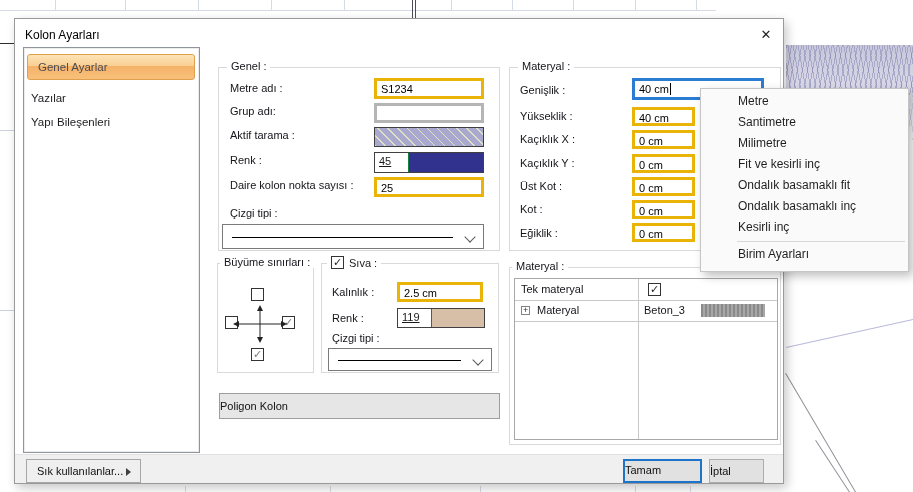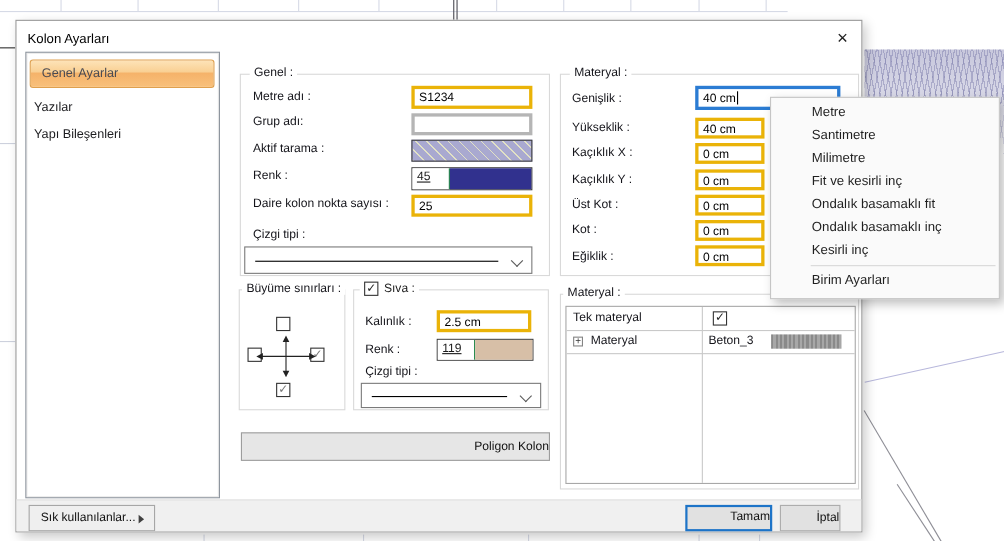--- a/index.html
+++ b/index.html
@@ -47,23 +47,23 @@
         border-bottom:1px solid #5a5a5a;transform:rotate(45deg);}
   .color-ctl{position:absolute;border:1px solid #404040;background:#fff;box-sizing:border-box;display:flex;}
   .color-ctl .num{width:34px;border-right:1px solid #15803d;padding:2px 4px;box-sizing:border-box;background:#fff;text-decoration:underline;}
   .color-ctl .sw{flex:1;}
   .hatch{position:absolute;border:1px solid #404040;box-sizing:border-box;
          background-image:repeating-linear-gradient(45deg, rgba(228,228,196,.95) 0 1px, rgba(0,0,0,0) 1px 7px);}
   .cb{width:13px;height:13px;border:1px solid #333;background:#fff;box-sizing:border-box;position:absolute;}
   .cb.inline{position:static;flex:0 0 13px;}
   .cb.checked::before{content:"✓";position:absolute;left:1px;top:-1px;font-size:11px;line-height:12px;color:#262626;}
   .cb.checked.gray::before{color:#787878;}
-  .chip{position:absolute;background:#fff;padding:0 4px;display:flex;gap:5px;white-space:nowrap;}
+  .chip{position:absolute;background:#fff;padding:0 4px;display:flex;align-items:center;gap:5px;white-space:nowrap;}
   .btn{position:absolute;background:#e1e1e1;border:1px solid #adadad;box-sizing:border-box;
-       text-align:right;color:#111;}
+       text-align:left;color:#111;}
   
   #mat-table{position:absolute;left:4px;top:10px;width:264px;height:162px;background:#fff;
              border:1px solid #a8a8a8;box-sizing:border-box;}
   .gridline{position:absolute;background:#c9c9c9;}
   .exp{position:absolute;width:9px;height:9px;border:1px solid #848484;background:#fff;box-sizing:border-box;}
   .exp::before{content:"+";position:absolute;left:1px;top:-2px;font-size:9px;color:#333;}
   .tex{position:absolute;background:repeating-linear-gradient(90deg,#8a8a8a 0 2px,#a7a7a7 2px 4px);}
   
   #footer{position:absolute;left:0;right:0;bottom:0;height:28px;background:#f0f0f0;border-top:1px solid #e0e0e0;}
   

